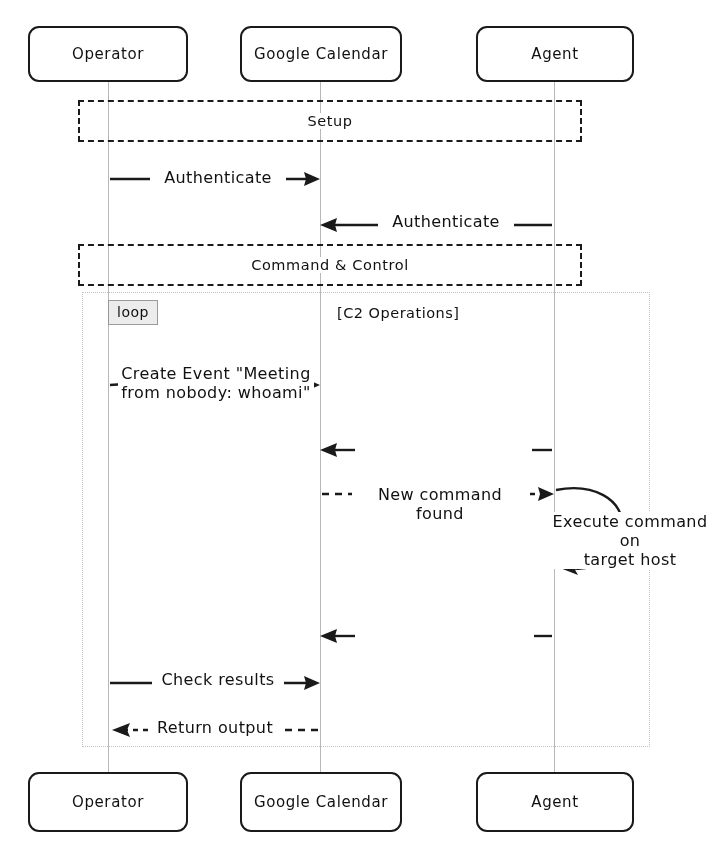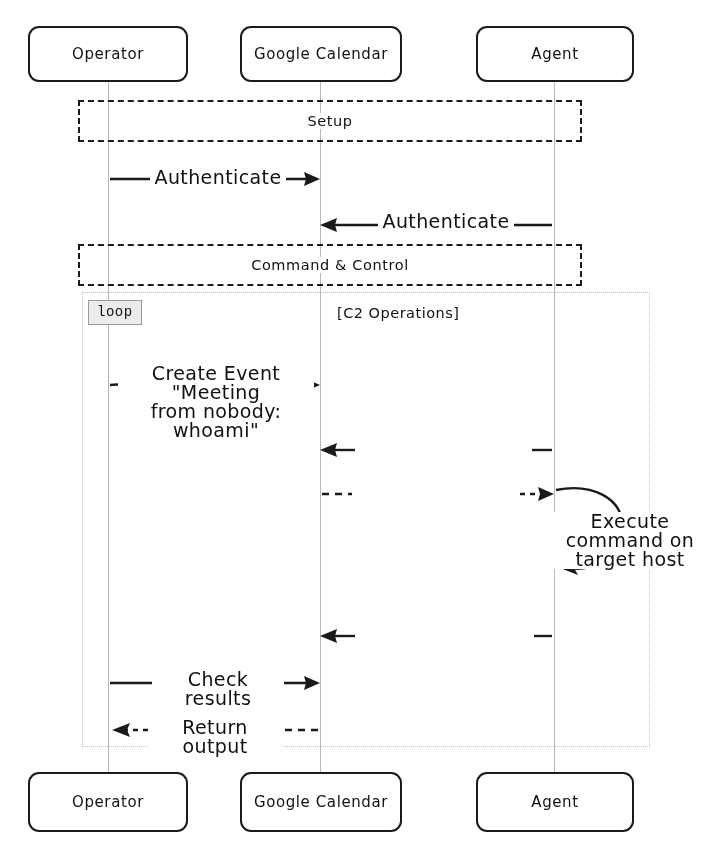--- a/index.html
+++ b/index.html
@@ -80,21 +80,21 @@
     position: absolute;
     font-size: 14.5px;
     color: #111111;
     letter-spacing: 0.5px;
     z-index: 5;
     white-space: nowrap;
   }
   
   .msg-label {
     position: absolute;
-    font-size: 19px;
+    font-size: 16px;
     line-height: 19px;
     color: #111111;
     letter-spacing: 0.4px;
     text-align: center;
     z-index: 5;
     white-space: pre-line;
     background: #ffffff;
     padding: 0 3px;
   }
   .arrow-svg {
@@ -106,21 +106,21 @@
 </head>
 <body>
 
 <div id="canvas">
 
   <div class="lifeline" style="left:108px; top:82px; height:690px;"></div>
   <div class="lifeline" style="left:320px; top:82px; height:690px;"></div>
   <div class="lifeline" style="left:554px; top:82px; height:690px;"></div>
 
   <div class="loop-frag" style="left:82px; top:292px; width:568px; height:455px;"></div>
-  <div class="loop-tag" style="left:88px; top:300px;font-family:Liberation Mono, monospace;">loop</div>
+  <div class="loop-tag" style="left:108px; top:300px;">loop</div>
   <div class="loop-cond" style="left:337px; top:305px;">[C2 Operations]</div>
 
   <div class="actor-box" style="left:28px; top:26px; width:160px; height:56px;">
     <span>Operator</span>
   </div>
   <div class="actor-box" style="left:240px; top:26px; width:162px; height:56px;">
     <span>Google Calendar</span>
   </div>
   <div class="actor-box" style="left:476px; top:26px; width:158px; height:56px;">
     <span>Agent</span>
@@ -158,20 +158,21 @@
     <path d="M552,14 L532,14" stroke="#1a1a1a" stroke-width="2.4" fill="none"></path>
     <path d="M355,14 L328,14" stroke="#1a1a1a" stroke-width="2.4" fill="none"></path>
     <path d="M320,14 L337,7 L335,14 L337,21 Z" fill="#1a1a1a"></path>
   </svg>
 
   <svg class="arrow-svg" style="left:0px; top:480px; width:720px; height:30px;">
     <path d="M322,14 L352,14" stroke="#1a1a1a" stroke-width="2.4" fill="none" stroke-dasharray="7,6"></path>
     <path d="M520,14 L547,14" stroke="#1a1a1a" stroke-width="2.4" fill="none" stroke-dasharray="5,5"></path>
     <path d="M554,14 L538,7 L540,14 L538,21 Z" fill="#1a1a1a"></path>
   </svg>
+  <div class="msg-label" style="left:352px; top:485px; width:170px;">New command found</div>
 
   <svg class="arrow-svg" style="left:0px; top:480px; width:720px; height:110px;">
     <path d="M556,10 C592,3 624,18 622,48 C620,76 594,92 570,88" stroke="#1a1a1a" stroke-width="2.4" fill="none"></path>
     <path d="M560,88 L578,82 L574,88 L578,95 Z" fill="#1a1a1a"></path>
   </svg>
   <div class="msg-label" style="left:538px; top:512px; width:178px;">Execute command on
 target host</div>
 
   <svg class="arrow-svg" style="left:0px; top:620px; width:720px; height:30px;">
     <path d="M552,16 L534,16" stroke="#1a1a1a" stroke-width="2.4" fill="none"></path>

